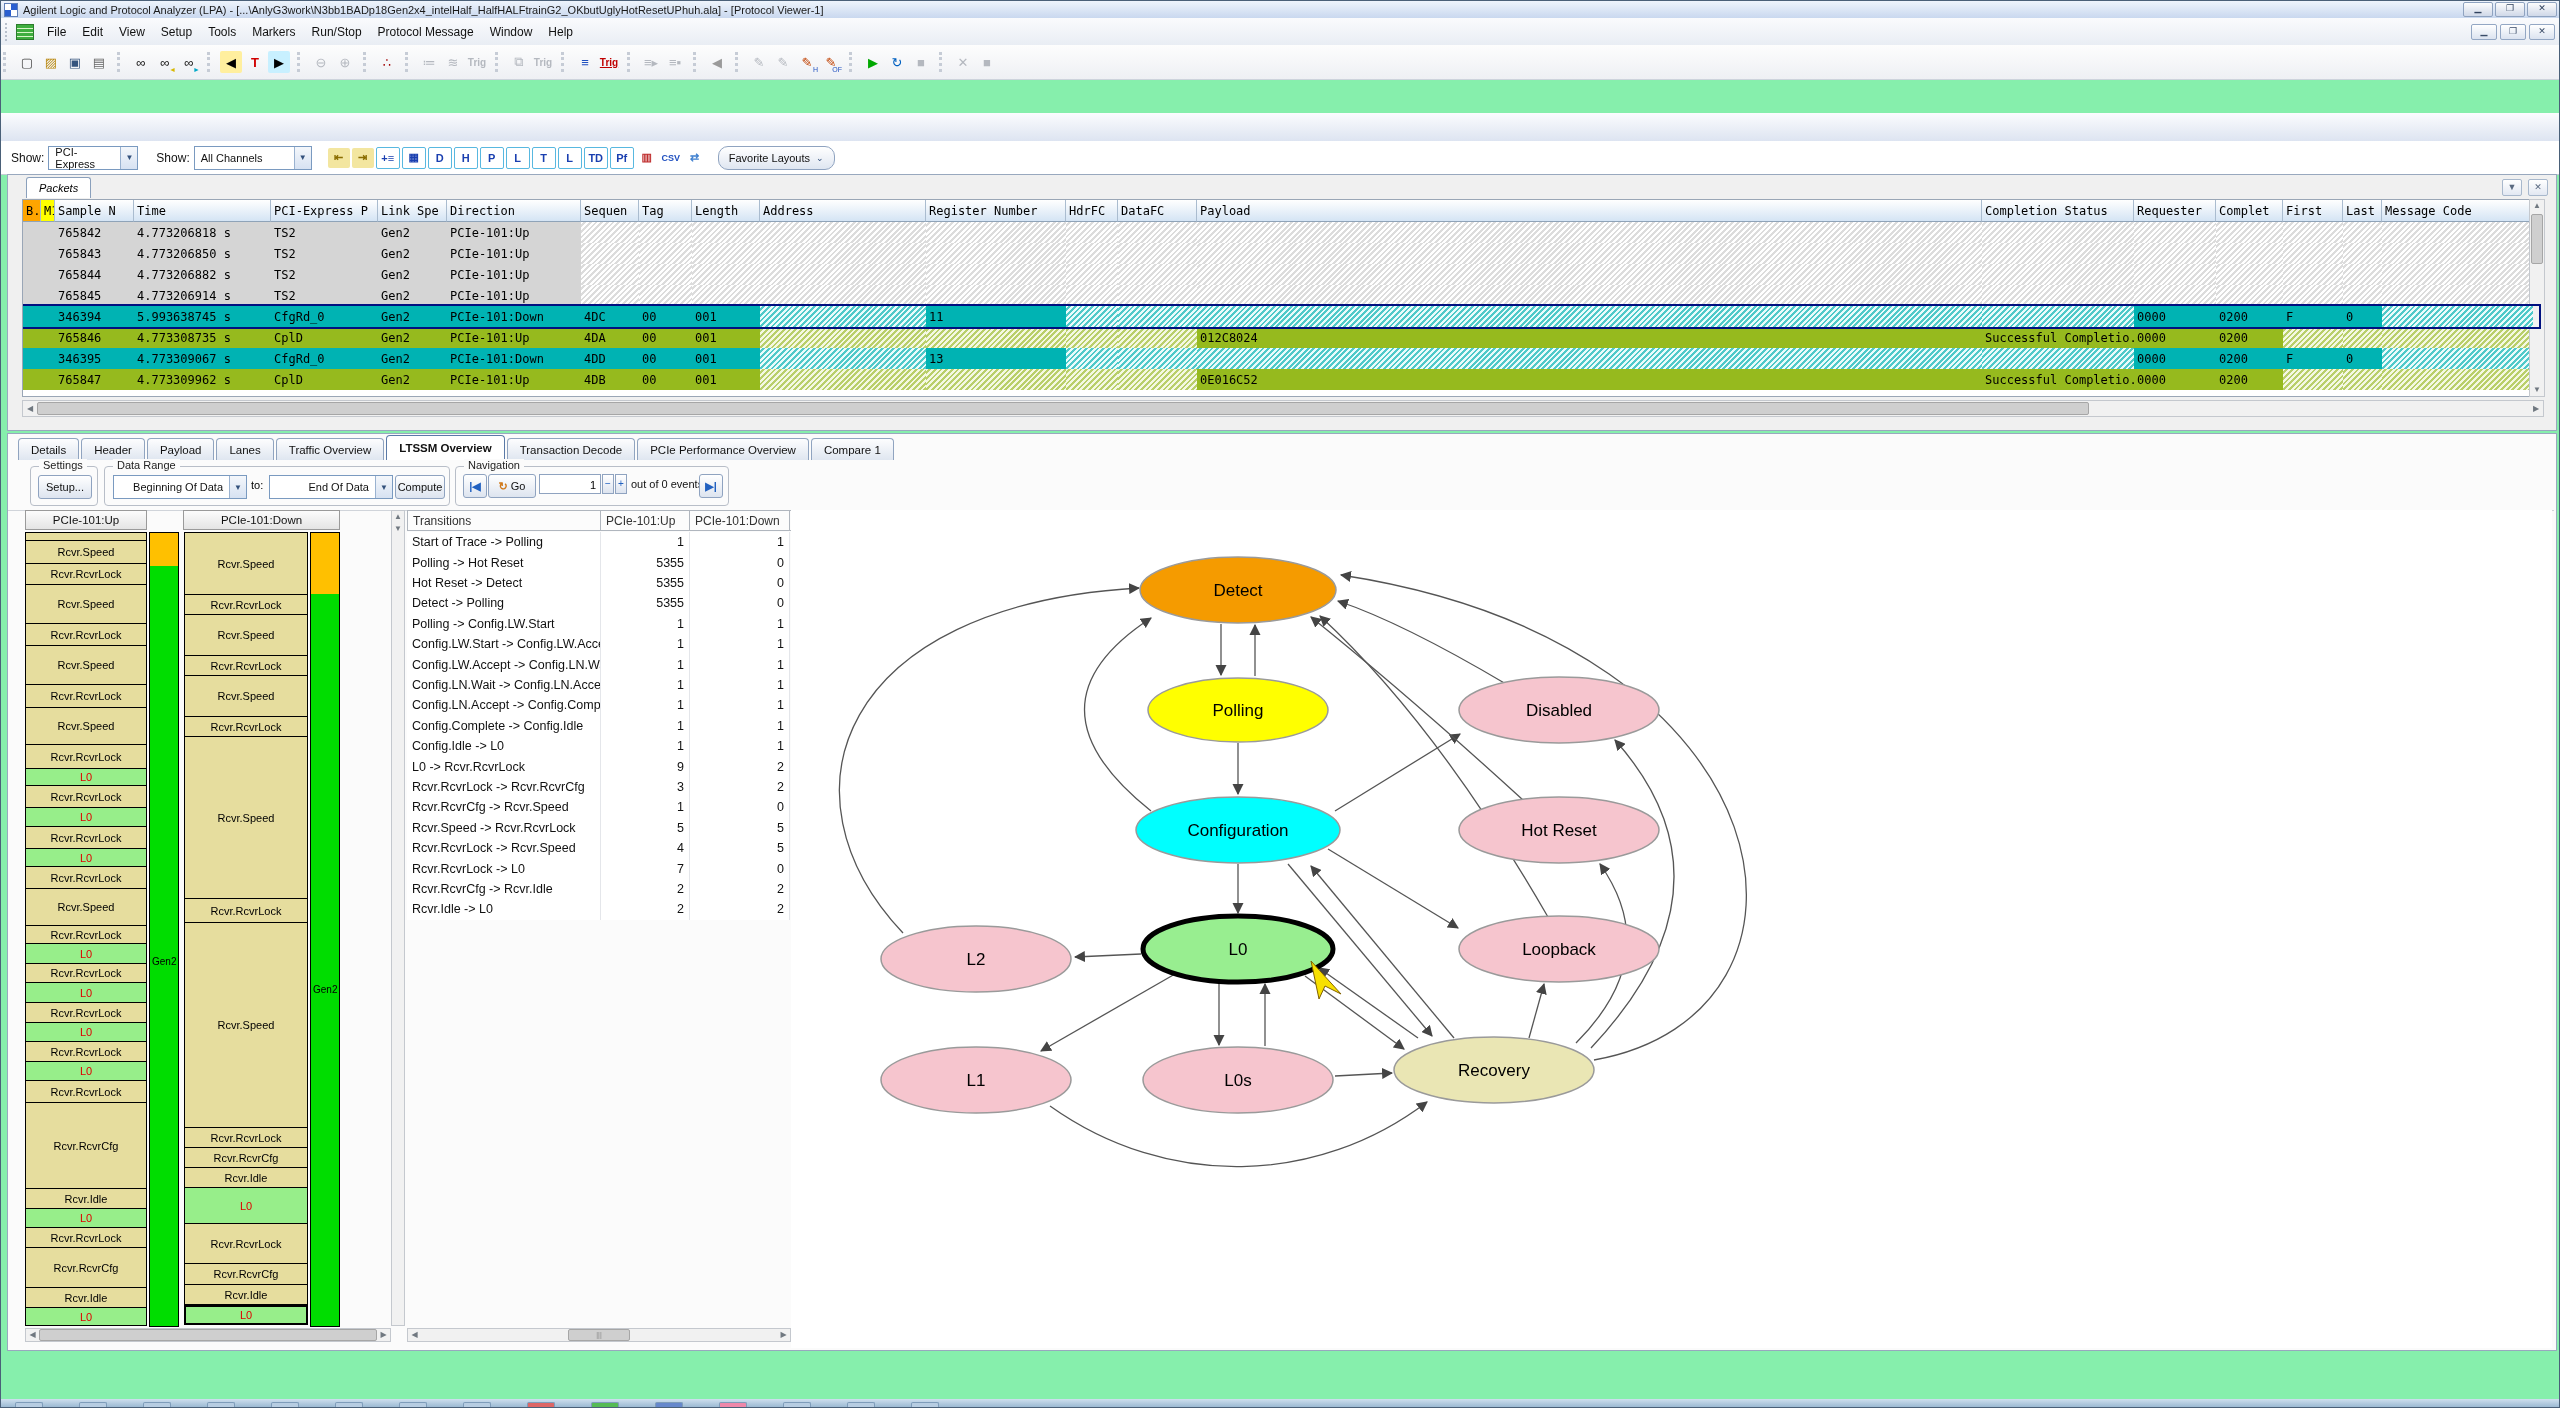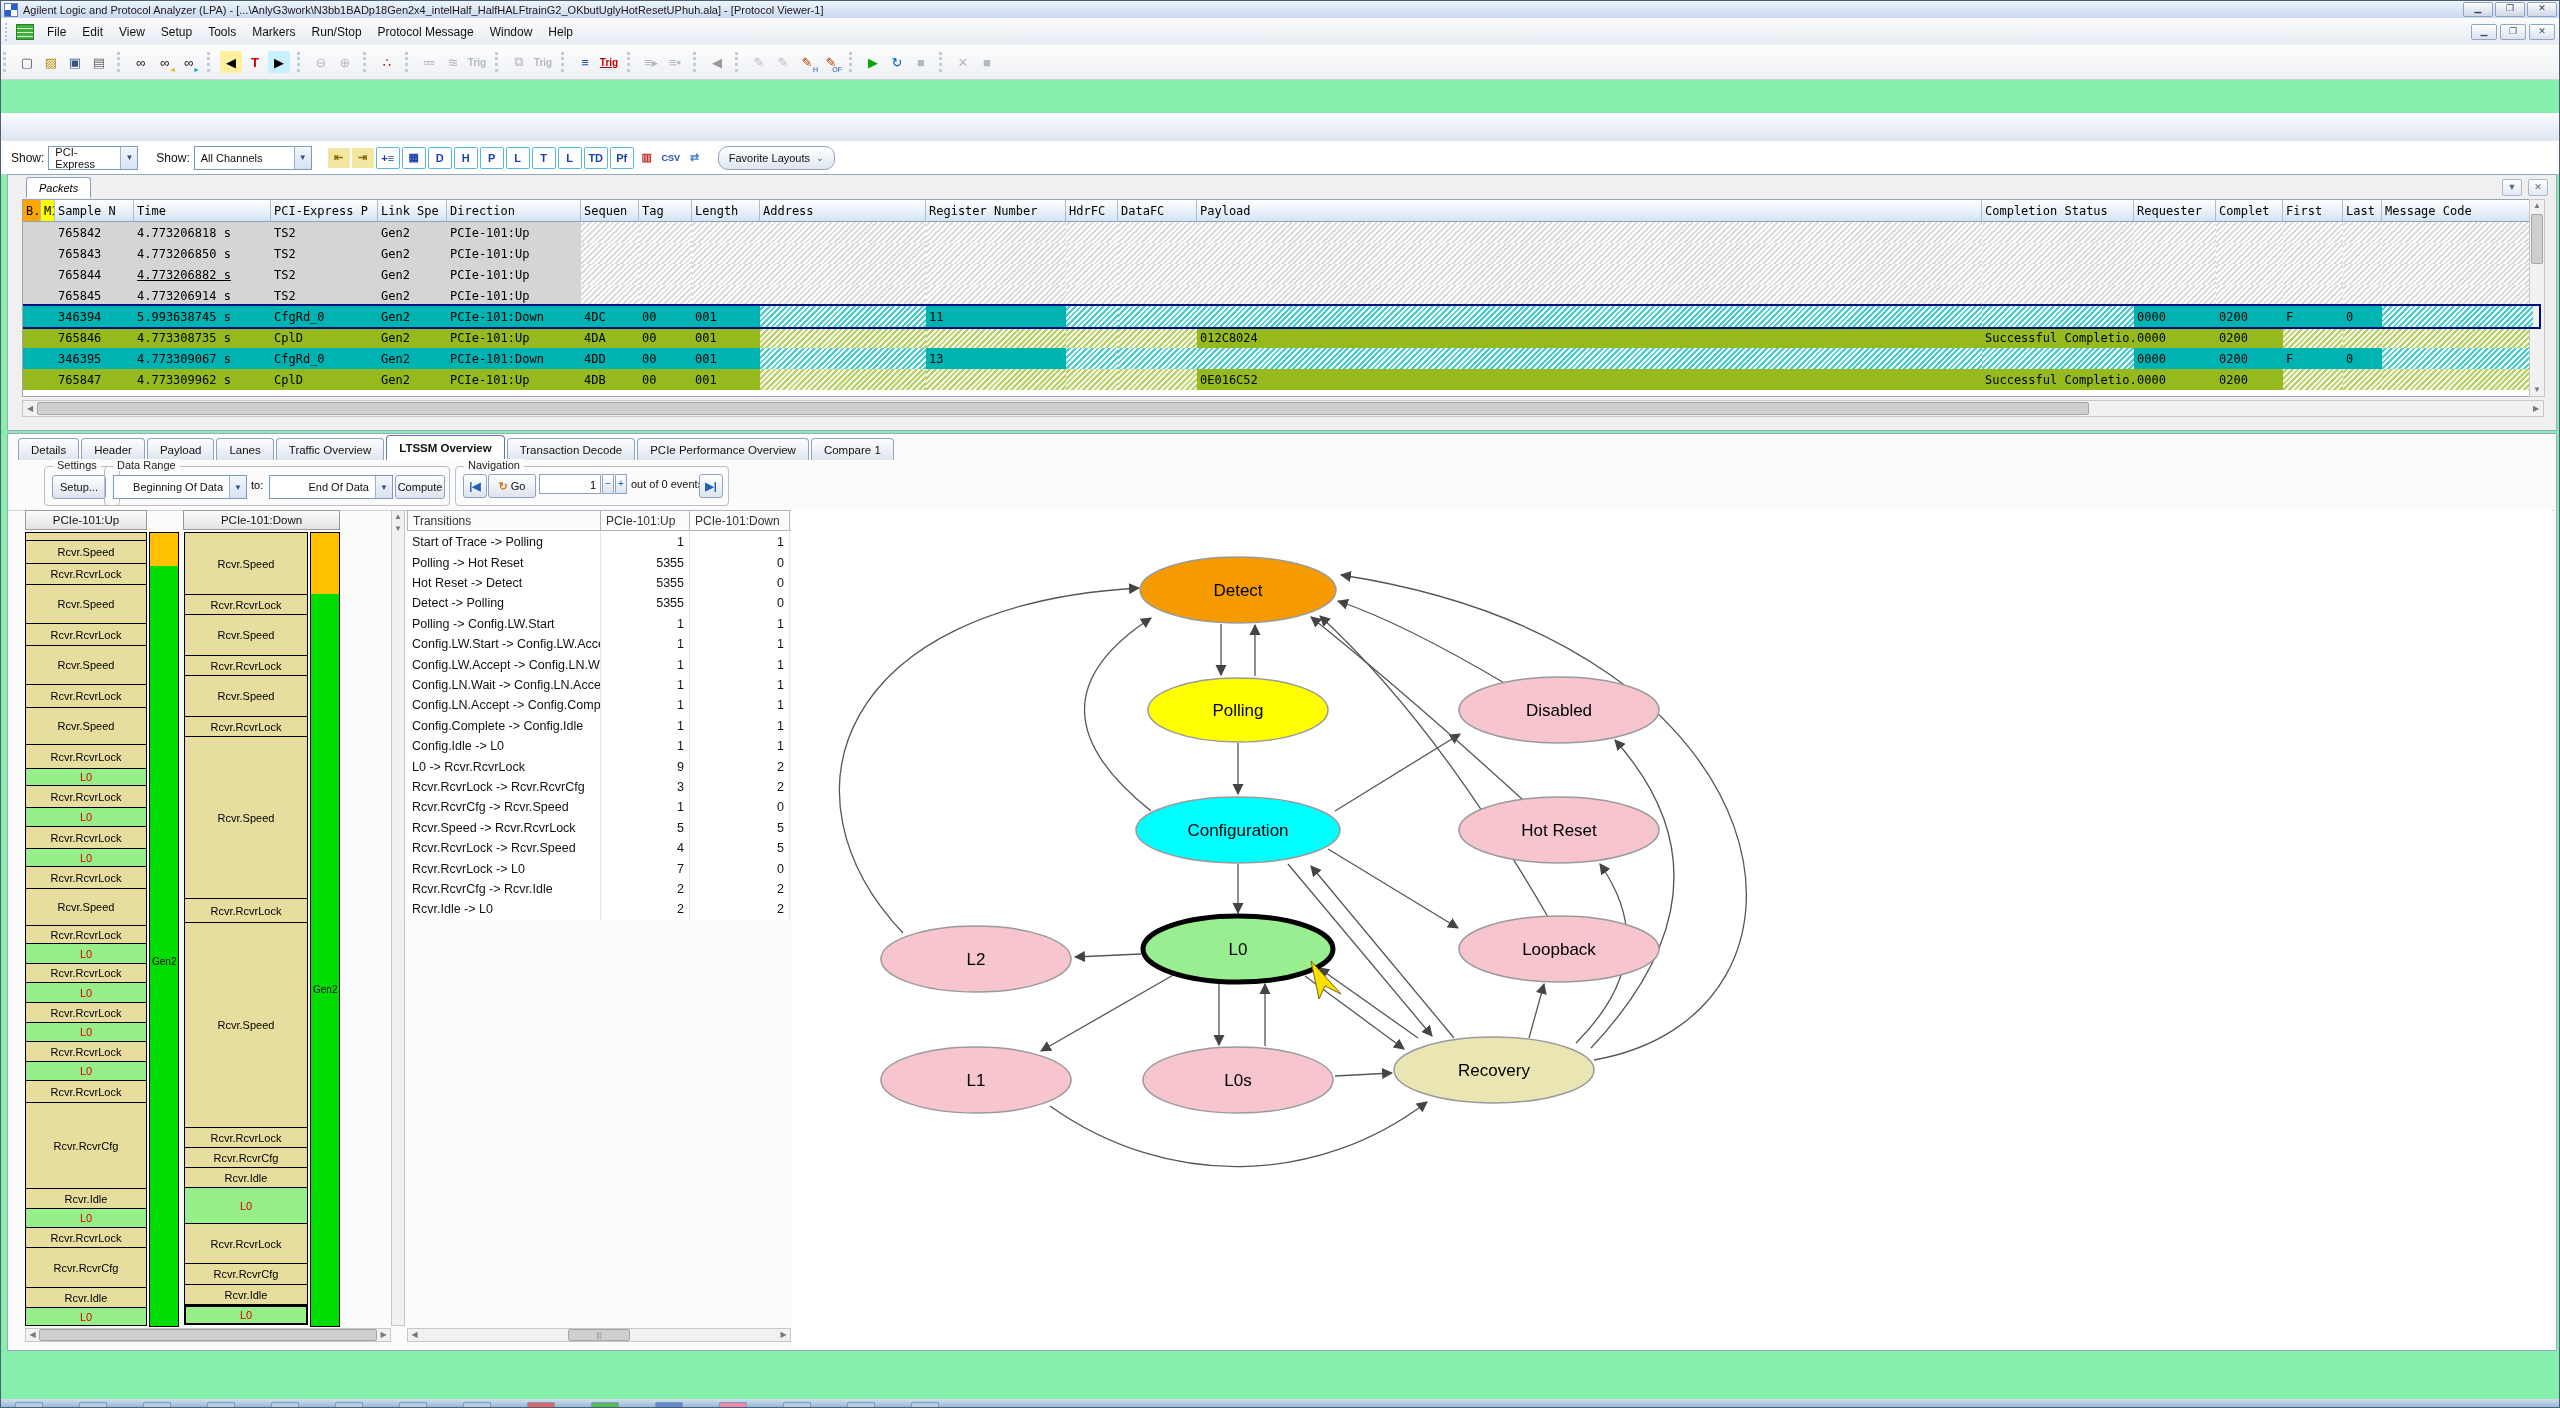--- a/index.html
+++ b/index.html
@@ -322,21 +322,21 @@
           <div class="pcell h-gray" style="left: 2111px; width: 82px;"></div>
           <div class="pcell h-gray" style="left: 2193px; width: 67px;"></div>
           <div class="pcell h-gray" style="left: 2260px; width: 60px;"></div>
           <div class="pcell h-gray" style="left: 2320px; width: 39px;"></div>
           <div class="pcell h-gray" style="left: 2359px; width: 151px;"></div>
         </div>
         <div class="prow" style="top: 64px;">
           <div class="pcell s-gray" style="left: 0px; width: 18px;"></div>
           <div class="pcell s-gray" style="left: 18px; width: 14px;"></div>
           <div class="pcell s-gray" style="left: 32px; width: 79px;">765844</div>
-          <div class="pcell s-gray" style="left: 111px; width: 137px; text-decoration: underline;">4.773206882 s</div>
+          <div class="pcell s-gray" style="left: 111px; width: 137px;">4.773206882 s</div>
           <div class="pcell s-gray" style="left: 248px; width: 107px;">TS2</div>
           <div class="pcell s-gray" style="left: 355px; width: 69px;">Gen2</div>
           <div class="pcell s-gray" style="left: 424px; width: 134px;">PCIe-101:Up</div>
           <div class="pcell h-gray" style="left: 558px; width: 58px;"></div>
           <div class="pcell h-gray" style="left: 616px; width: 53px;"></div>
           <div class="pcell h-gray" style="left: 669px; width: 68px;"></div>
           <div class="pcell h-gray" style="left: 737px; width: 166px;"></div>
           <div class="pcell h-gray" style="left: 903px; width: 140px;"></div>
           <div class="pcell h-gray" style="left: 1043px; width: 52px;"></div>
           <div class="pcell h-gray" style="left: 1095px; width: 79px;"></div>
@@ -484,21 +484,21 @@
         <div class="dtab">Payload</div>
         <div class="dtab">Lanes</div>
         <div class="dtab">Traffic Overview</div>
         <div class="dtab active">LTSSM Overview</div>
         <div class="dtab">Transaction Decode</div>
         <div class="dtab">PCIe Performance Overview</div>
         <div class="dtab">Compare 1</div>
       </div>
 
     <div id="ctrlrow" class="abs">
-      <div class="gbox" style="left:36px;width:66px;padding-left:8px;">
+      <div class="gbox" style="left:22px;width:66px;">
         <span class="glabel">Settings</span>
         <div class="cbtn" style="left:7px;top:8px;width:52px;">
             <span>Setup...</span>
           </div>
       </div>
       <div class="gbox" style="left:96px;width:344px;">
         <span class="glabel">Data Range</span>
         <div class="dd cdd" style="left:8px;top:8px;width:132px;">
           <span class="val">Beginning Of Data</span>
           <span class="arrow">▼</span>

